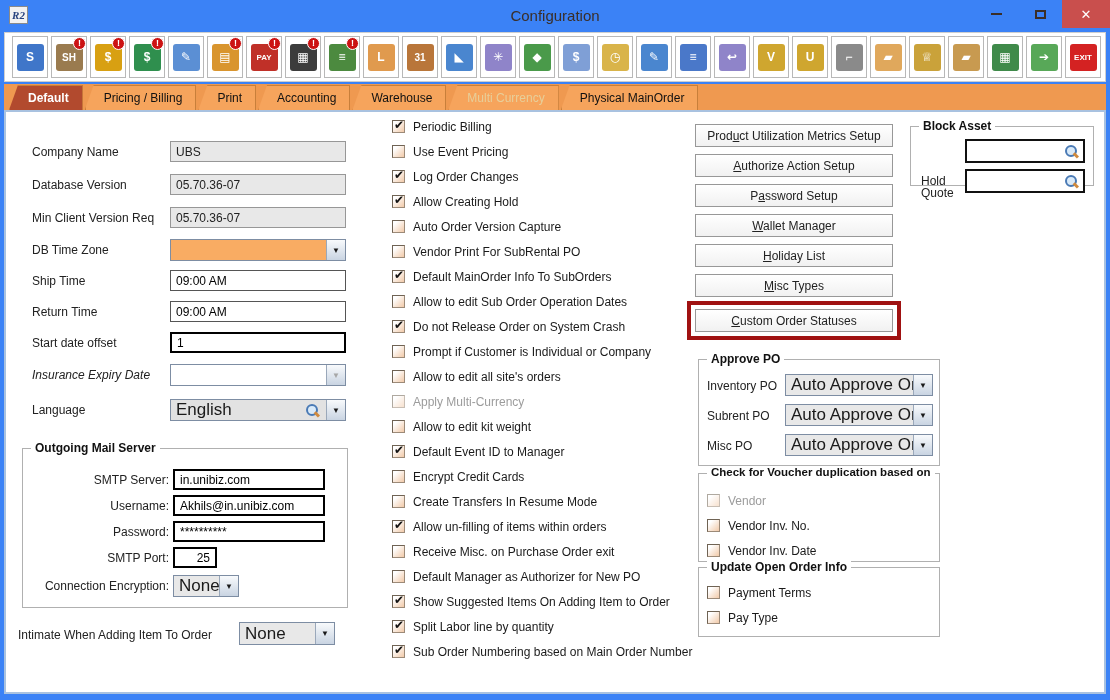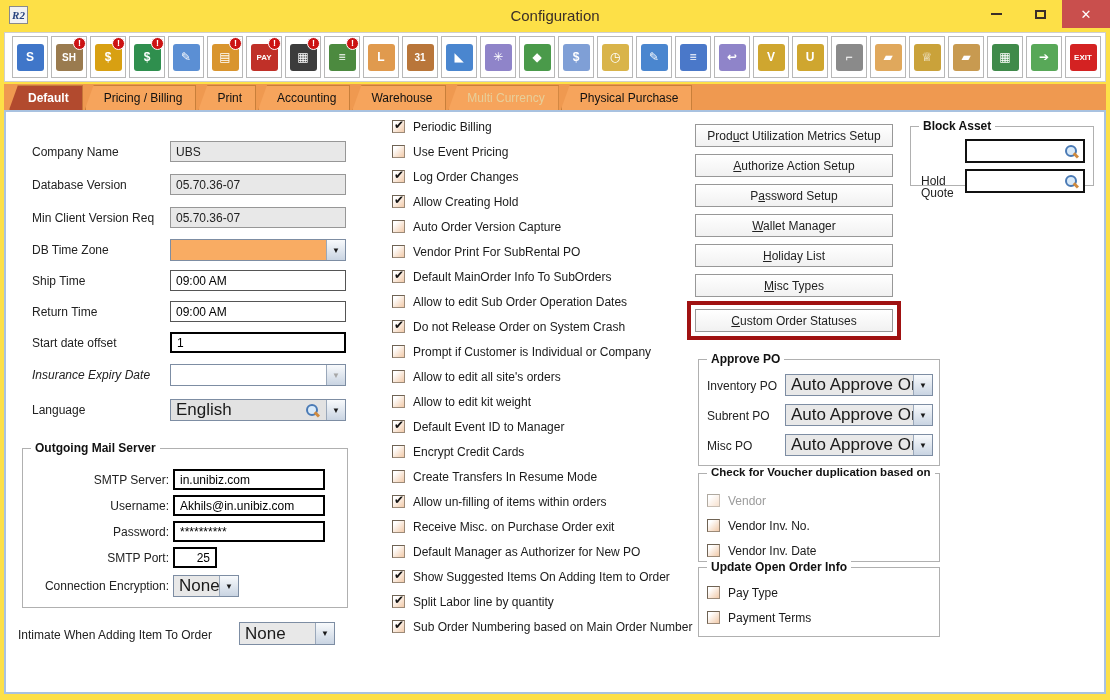--- a/index.html
+++ b/index.html
@@ -1,17 +1,17 @@
 <!DOCTYPE html>
 <html><head>
 <meta charset="utf-8">
 <style>
   * { box-sizing: border-box; margin: 0; padding: 0; }
   html,body { width:1110px; height:700px; overflow:hidden; font-family:"Liberation Sans","DejaVu Sans",sans-serif; font-size:12px; color:#1a1a1a; }
-  .frame { position:absolute; inset:0; background:#fde047; }
+  .frame { position:absolute; inset:0; background:#3b82f6; }
   
   .titlebar { position:absolute; top:0; left:0; right:0; height:30px; display:flex; align-items:center; }
   .app-icon { margin-left:9px; width:19px; height:18px; background:#f2f2f2; border:1px solid #8a8a8a; color:#27427e; font:italic bold 11px "Liberation Serif","DejaVu Serif",serif; display:flex; align-items:center; justify-content:center; z-index:2; }
   .win-title { position:absolute; left:0; right:0; text-align:center; font-size:15px; color:#3a2e28; }
   .win-controls { margin-left:auto; display:flex; height:30px; z-index:2; }
   .win-btn { width:44px; height:28px; display:flex; align-items:center; justify-content:center; color:#3a2e28; cursor:default; }
   .min-glyph { width:11px; height:2px; background:#3a2e28; display:inline-block; }
   .max-glyph { width:11px; height:9px; border:2px solid #3a2e28; display:inline-block; }
   .win-btn.close { width:48px; background:#c94f4d; color:#fff; font-size:13px; font-weight:bold; }
   
@@ -254,21 +254,21 @@
 
       <div class="tab">
         <span>Warehouse</span>
       </div>
 
       <div class="tab disabled">
         <span>Multi Currency</span>
       </div>
 
       <div class="tab">
-        <span>Physical Purchase</span>
+        <span>Physical MainOrder</span>
       </div>
 
   </div>
 
   <div class="content">
 
     <span class="lbl" style="left:26px; top:33px;">Company Name</span>
     <input class="field ro" style="left: 164px; top: 29px; width: 176px;" readonly="" value="UBS">
 
     <span class="lbl" style="left:26px; top:66px;">Database Version</span>
@@ -390,20 +390,24 @@
         <div class="cbrow">
           <span class="cb"></span>
           <span class="cblbl">Prompt if Customer is Individual or Company</span>
         </div>
 
         <div class="cbrow">
           <span class="cb"></span>
           <span class="cblbl">Allow to edit all site's orders</span>
         </div>
 
+        <div class="cbrow disabled">
+          <span class="cb"></span>
+          <span class="cblbl">Apply Multi-Currency</span>
+        </div>
 
         <div class="cbrow">
           <span class="cb"></span>
           <span class="cblbl">Allow to edit kit weight</span>
         </div>
 
         <div class="cbrow checked">
           <span class="cb">
             <span class="tick">✔</span>
           </span>
@@ -560,24 +564,24 @@
           <span class="cblbl">Vendor Inv. Date</span>
         </div>
 
     </div>
 
     <div class="group" style="left:692px; top:455px; width:242px; height:70px; padding:12px 0 0 8px;">
       <span class="group-title">Update Open Order Info</span>
 
         <div class="cbrow">
           <span class="cb"></span>
+          <span class="cblbl">Payment Terms</span>
+        </div>
+
+        <div class="cbrow">
+          <span class="cb"></span>
           <span class="cblbl">Pay Type</span>
-        </div>
-
-        <div class="cbrow">
-          <span class="cb"></span>
-          <span class="cblbl">Payment Terms</span>
         </div>
 
     </div>
 
   </div>
 </div>
 
 </body></html>

